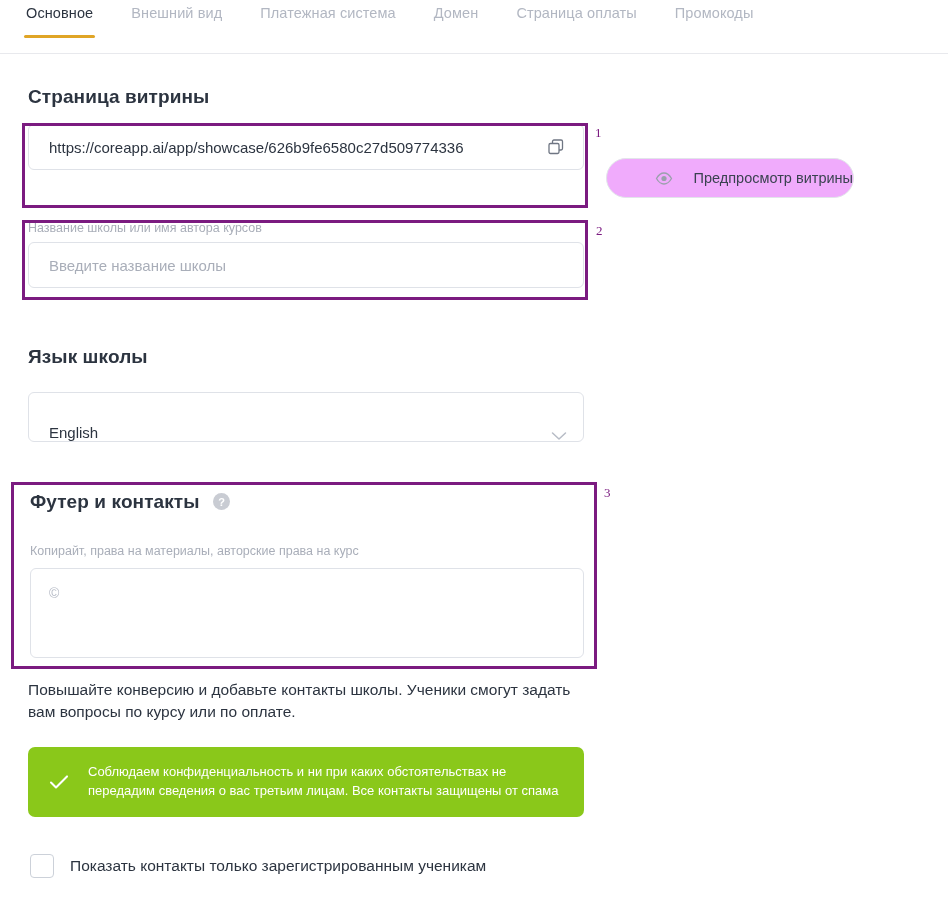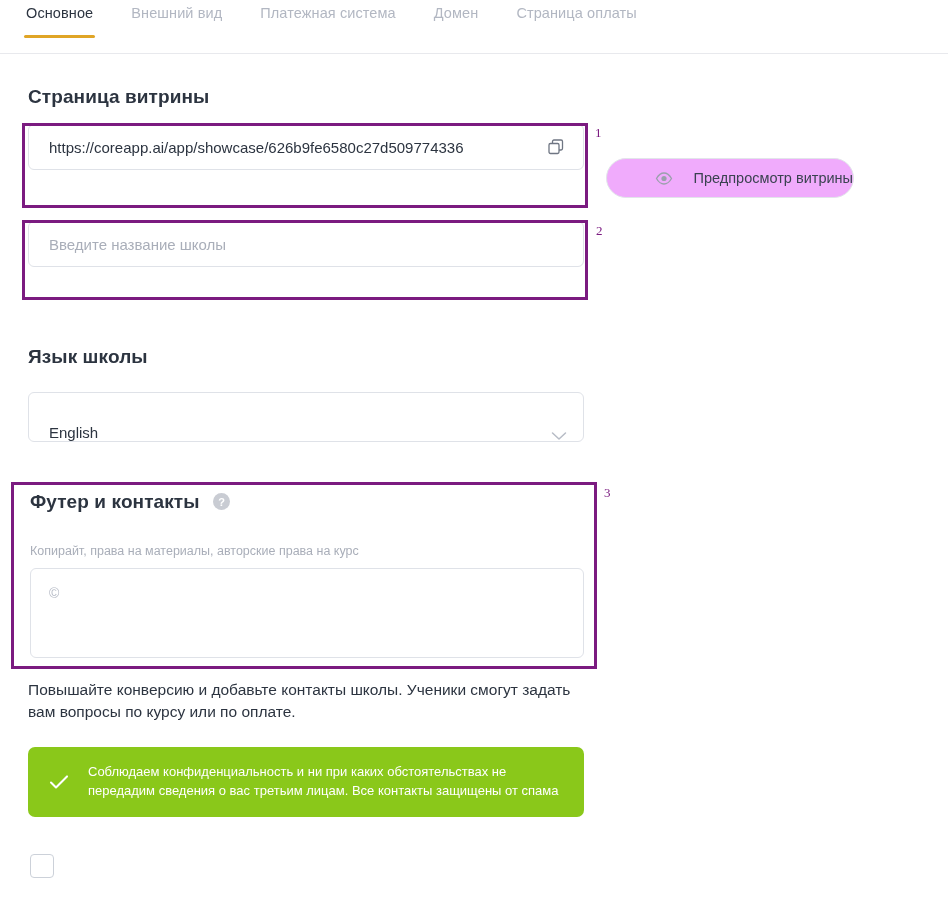--- a/index.html
+++ b/index.html
@@ -253,20 +253,23 @@
     </div>
     <div class="tab">
       <span>Платежная система</span>
     </div>
     <div class="tab">
       <span>Домен</span>
     </div>
     <div class="tab">
       <span>Страница оплаты</span>
     </div>
+    <div class="tab">
+      <span>Промокоды</span>
+    </div>
   </div>
 </div>
 
 <div class="page">
 
   <div class="section-title" style="position:absolute; left:28px; top:32px;">Страница витрины</div>
 
   <div style="position:absolute; left:28px; top:70px; width:556px;">
     <div class="input-box">
       <span class="value">https://coreapp.ai/app/showcase/626b9fe6580c27d509774336</span>
@@ -283,20 +286,21 @@
     <span style="display:flex;align-items:center;">
       <svg width="18" height="13" viewBox="0 0 18 13" fill="none">
         <path d="M9 1C4.6 1 1.5 6.5 1.5 6.5S4.6 12 9 12s7.5-5.5 7.5-5.5S13.4 1 9 1z" stroke="#9aa0ac" stroke-width="1.3" fill="none"></path>
         <circle cx="9" cy="6.5" r="2.6" fill="#9aa0ac"></circle>
       </svg>
     </span>
     <span>Предпросмотр витрины</span>
   </div>
 
   <div style="position:absolute; left:28px; top:167px; width:556px;">
+    <div class="field-label">Название школы или имя автора курсов</div>
     <div class="input-box">
       <span class="value placeholder">Введите название школы</span>
     </div>
   </div>
 
   <div class="section-title" style="position:absolute; left:28px; top:292px;">Язык школы</div>
 
   <div style="position:absolute; left:28px; top:338px; width:556px;">
     <div class="select-box">
       <span class="value">English</span>
@@ -326,20 +330,21 @@
     <span class="check">
       <svg width="20" height="16" viewBox="0 0 20 16" fill="none">
         <path d="M2 8.6L7 13.4L18 2.4" stroke="#ffffff" stroke-width="2.1" stroke-linecap="round" stroke-linejoin="round"></path>
       </svg>
     </span>
     <span class="txt">Соблюдаем конфиденциальность и ни при каких обстоятельствах не передадим сведения о вас третьим лицам. Все контакты защищены от спама</span>
   </div>
 
   <div class="cb-row" style="position:absolute; left:30px; top:800px;">
     <span class="cb-box"></span>
+    <span class="cb-label">Показать контакты только зарегистрированным ученикам</span>
   </div>
 
 </div>
 
 <div class="anno" style="left:22px; top:123px; width:566px; height:85px;"></div>
 <div class="anno-num" style="left:595px; top:126px;">1</div>
 
 <div class="anno" style="left:22px; top:220px; width:566px; height:80px;"></div>
 <div class="anno-num" style="left:596px; top:224px;">2</div>
 

